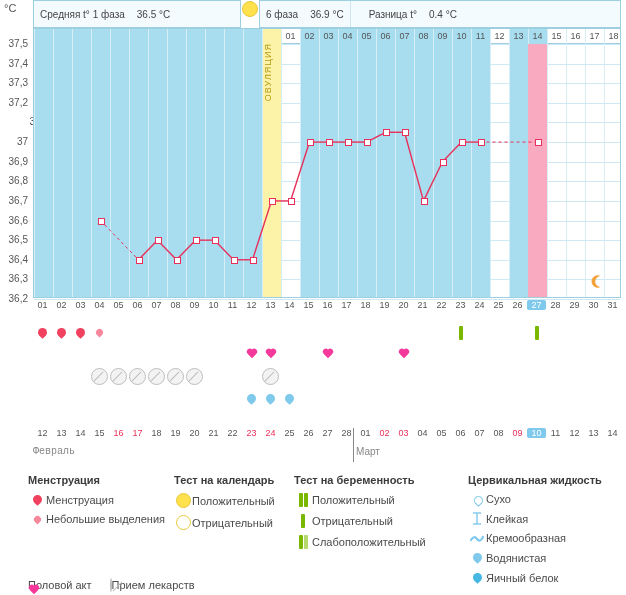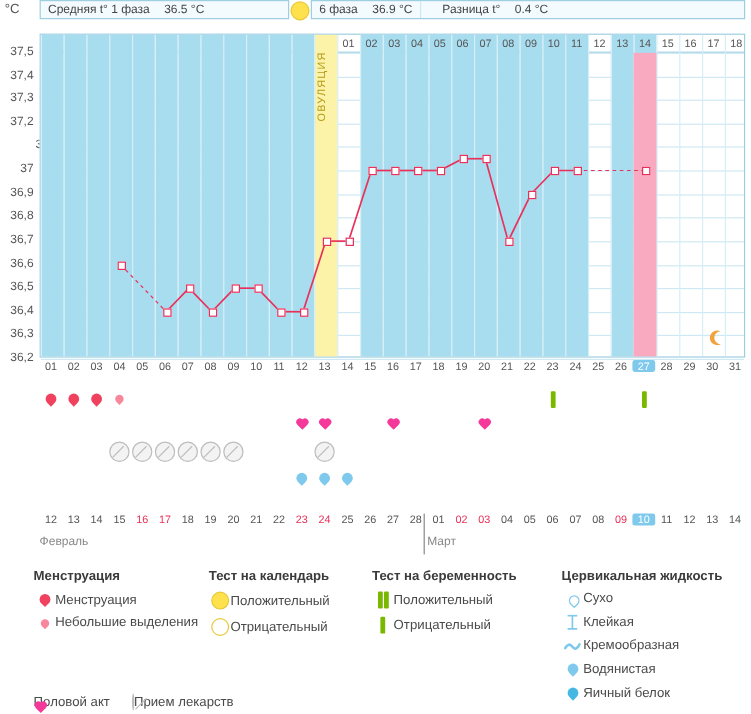--- a/index.html
+++ b/index.html
@@ -30,21 +30,21 @@
   .ovul-label{
     position:absolute;left:0;top:14px;width:19px;
     writing-mode:vertical-rl;
     text-orientation:mixed;
     transform:rotate(180deg);
     font-size:9px;color:#b49b18;letter-spacing:1px;
     text-align:right;
   }
 
   
-  .hdr{position:absolute;top:0;height:16px;border:1px solid #9ecfe0;box-sizing:border-box;background:#f4fbfe;
+  .hdr{position:absolute;top:0;height:28px;border:1px solid #9ecfe0;box-sizing:border-box;background:#f4fbfe;
        font-size:10px;color:#444;display:flex;align-items:center;}
   .hdr span{padding:0 6px;}
   .hdr .divider{border-left:1px solid #cde7f2;height:100%;}
 
   .ovul-dot{position:absolute;width:14px;height:14px;border-radius:50%;background:#ffe14d;border:1px solid #e8c93a;}
 
   
   .daynum{position:absolute;top:0;width:19px;text-align:center;font-size:9px;color:#555;height:14px;line-height:14px;}
   .topline{position:absolute;left:0;width:100%;top:14px;height:1px;background:#9ecfe0;}
 
@@ -358,21 +358,21 @@
           <span class="drop blue"></span>
         </div>
         <div class="cell" style="left: 247px;">
           <span class="drop blue"></span>
         </div>
       </div>
     </div>
 
   <div class="xaxis2" id="xaxis2">
     <div class="monthsep" id="msep" style="left: 320px;"></div>
-    <div class="monthlbl" id="m1" style="left:0;">Февраль</div>
+    <div class="monthlbl" id="m1" style="left:0;font-family:Liberation Mono, monospace;">Февраль</div>
     <div class="monthlbl" id="m2" style="left: 323px;">Март</div>
   <div class="xt2" style="left: 0px;">12</div>
       <div class="xt2" style="left: 19px;">13</div>
       <div class="xt2" style="left: 38px;">14</div>
       <div class="xt2" style="left: 57px;">15</div>
       <div class="xt2 red" style="left: 76px;">16</div>
       <div class="xt2 red" style="left: 95px;">17</div>
       <div class="xt2" style="left: 114px;">18</div>
       <div class="xt2" style="left: 133px;">19</div>
       <div class="xt2" style="left: 152px;">20</div>
@@ -428,36 +428,45 @@
       <span>Положительный</span>
     </div>
     <div class="legitem">
       <span class="ic">
           <span class="circ-empty"></span>
         </span>
       <span>Отрицательный</span>
     </div>
   </div>
 
-  <div class="legcol" style="left:282px;width:175px;">
+  <div class="legcol" style="left:266px;width:175px;">
     <h4>Тест на беременность</h4>
     <div class="legitem">
       <span class="ic">
           <span class="bar-green pair">
             <i></i>
             <i></i>
           </span>
         </span>
       <span>Положительный</span>
     </div>
     <div class="legitem">
       <span class="ic">
           <span class="bar-green"></span>
         </span>
       <span>Отрицательный</span>
+    </div>
+    <div class="legitem">
+      <span class="ic">
+          <span class="bar-green pair pale">
+            <i></i>
+            <i class="pale"></i>
+          </span>
+        </span>
+      <span>Слабоположительный</span>
     </div>
   </div>
 
   <div class="legcol" style="left:440px;width:180px;">
     <h4>Цервикальная жидкость</h4>
     <div class="legitem">
       <span class="ic">
           <span class="drop small white"></span>
         </span>
       <span>Сухо</span>

